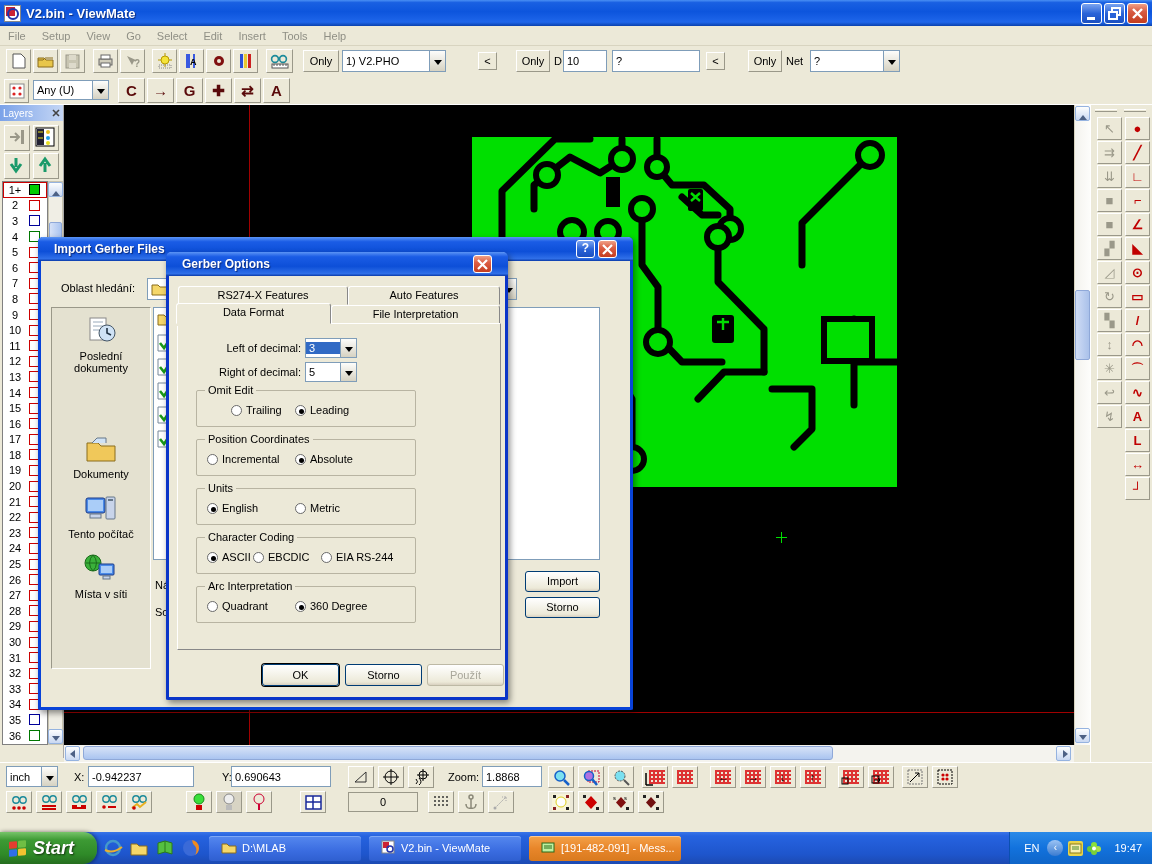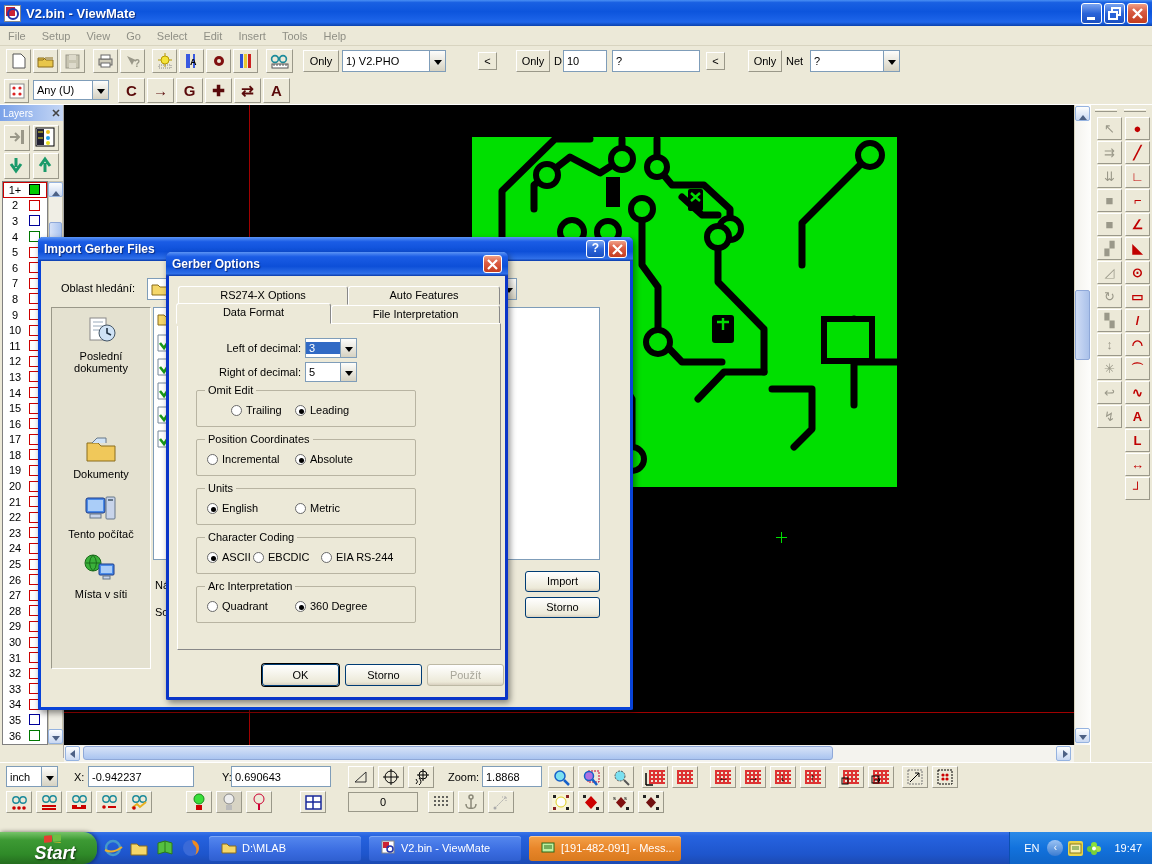--- a/index.html
+++ b/index.html
@@ -85,21 +85,21 @@
   .rgrid { width:16px; height:14px; background:
      repeating-linear-gradient(0deg,#d33 0 2px,transparent 2px 4px),
      repeating-linear-gradient(90deg,#d33 0 2px,transparent 2px 4px); position:relative; }
   .rgrid .arr { position:absolute; left:3px; top:3px; font-size:11px; font-weight:bold; color:#000; line-height:8px; }
 
   
   .xpdlg { position:absolute; border:3px solid #0843d8; border-top:none; border-radius:5px 5px 2px 2px; background:#ECE9D8;
     box-shadow:2px 3px 6px rgba(0,0,0,.45); }
   .xptitle { height:24px; margin:0 -3px; border-radius:5px 5px 0 0;
     background:linear-gradient(180deg,#5b94f5 0%,#1a5ce5 20%,#0d4fd8 60%,#2f6fe8 90%,#0a3aa8 100%);
-    display:flex; align-items:center; padding:0 6px; }
+    display:flex; align-items:center; padding:0 16px; }
   .xptitle b { color:#fff; font-size:12px; flex:1; text-shadow:1px 1px 1px #0a2a7a; }
   .xbtn { width:19px; height:18px; border:1px solid #fff; border-radius:3px; margin-left:3px; position:relative;
     background:linear-gradient(180deg,#f0a086,#dd5f45 40%,#c43d20); }
   .xbtn.help { background:linear-gradient(180deg,#7ba4f0,#2a63d8 50%,#1b4fc0); color:#fff; font-weight:bold; font-size:12px; text-align:center; }
   .xbtn.xg svg { position:absolute; left:3px; top:3px; }
 
   .btn { border:1px solid #003c74; border-radius:3px; background:linear-gradient(180deg,#fff,#ece9d8 85%,#d8d0bf); text-align:center; }
   .btn.default { box-shadow:0 0 0 1px #000; }
   .btn.disabled { color:#a8a69a; border-color:#bdb9a5; }
 
@@ -118,21 +118,21 @@
   .place { position:absolute; width:100%; text-align:center; }
   .place .plabel { display:block; margin-top:2px; line-height:12px; }
 
   .filelist { position:absolute; left:112px; top:70px; width:447px; height:253px; background:#fff; border:1px solid #7f9db9; }
 
   
   .taskbar { position:absolute; left:0; top:832px; width:1152px; height:32px;
     background:linear-gradient(180deg,#3a75e8 0%,#2663e0 12%,#1e55cc 70%,#1c4ab2 100%); display:flex; align-items:center; }
   .startbtn { width:97px; height:32px; border-radius:0 14px 14px 0;
     background:linear-gradient(180deg,#77c46a 0%,#3d9a34 25%,#2f8a28 70%,#256d1f 100%);
-    display:flex; align-items:center; padding-left:8px; box-shadow:1px 0 4px rgba(0,0,0,.5);flex-direction:column; }
+    display:flex; align-items:center; padding-left:8px; box-shadow:1px 0 4px rgba(0,0,0,.5); }
   .startbtn b { color:#fff; font-size:18px; font-style:italic; margin-left:5px; text-shadow:1px 1px 2px #14320e; }
   .qicon { width:20px; height:20px; margin-left:6px; border-radius:3px; }
   .task { height:25px; margin-left:8px; border-radius:3px; background:linear-gradient(180deg,#5588ef,#3a6ce0 60%,#2f5fd0);
     color:#fff; display:flex; align-items:center; padding:0 7px; width:152px; box-shadow:inset 0 1px 0 #7ea8f5; }
   .task.active-task { background:linear-gradient(180deg,#f4a24a,#e8862a 50%,#d97a1e); box-shadow:inset 0 1px 0 #ffc98f; }
   .task span { margin-left:5px; white-space:nowrap; overflow:hidden; font-size:11px; }
   .tray { margin-left:auto; height:32px; background:linear-gradient(180deg,#2a8ae8,#1272dd 50%,#0f65c8); display:flex; align-items:center; padding:0 10px 0 14px; border-left:1px solid #0a50b0; }
   .tray .time { color:#fff; margin-left:8px; font-size:11px; }
   .tray .en { color:#fff; margin-right:8px; }
   .chev { width:16px; height:16px; border-radius:50%; background:linear-gradient(180deg,#9cc4f5,#3a7bd0); color:#fff; font-size:10px; text-align:center; line-height:15px; margin-right:5px; }
@@ -910,21 +910,21 @@
   <div class="xpdlg" style="left:166px;top:252px;width:342px;height:448px;z-index:20;border-color:#0a35c8">
     <div class="xptitle">
       <b>Gerber Options</b>
       <div class="xbtn xg">
           <svg width="12" height="12">
             <path d="M1 1 L10 10 M10 1 L1 10" stroke="#fff" stroke-width="2.2"></path>
           </svg>
         </div>
     </div>
 
-    <div class="tab" style="left:9px;top:34px;width:170px"><span>RS274-X Options</span></div>
+    <div class="tab" style="left:9px;top:34px;width:170px"><span>RS274-X Features</span></div>
     <div class="tab" style="left:179px;top:34px;width:152px"><span>Auto Features</span></div>
     <div class="tab active" style="left:7px;top:51px;width:155px"><span>Data Format</span></div>
     <div class="tab" style="left:162px;top:53px;width:169px"><span>File Interpretation</span></div>
     <div class="tabpage" style="left:8px;top:71px;width:324px;height:327px"></div>
 
     <div class="lbl" style="left:36px;top:90px;width:96px;text-align:right">Left of decimal:</div>
     <div class="combo" style="left:136px;top:86px;width:52px;height:20px">
       <span class="cval" style="background:#316ac5;color:#fff">3</span>
       <span class="dropbtn"></span>
     </div>

